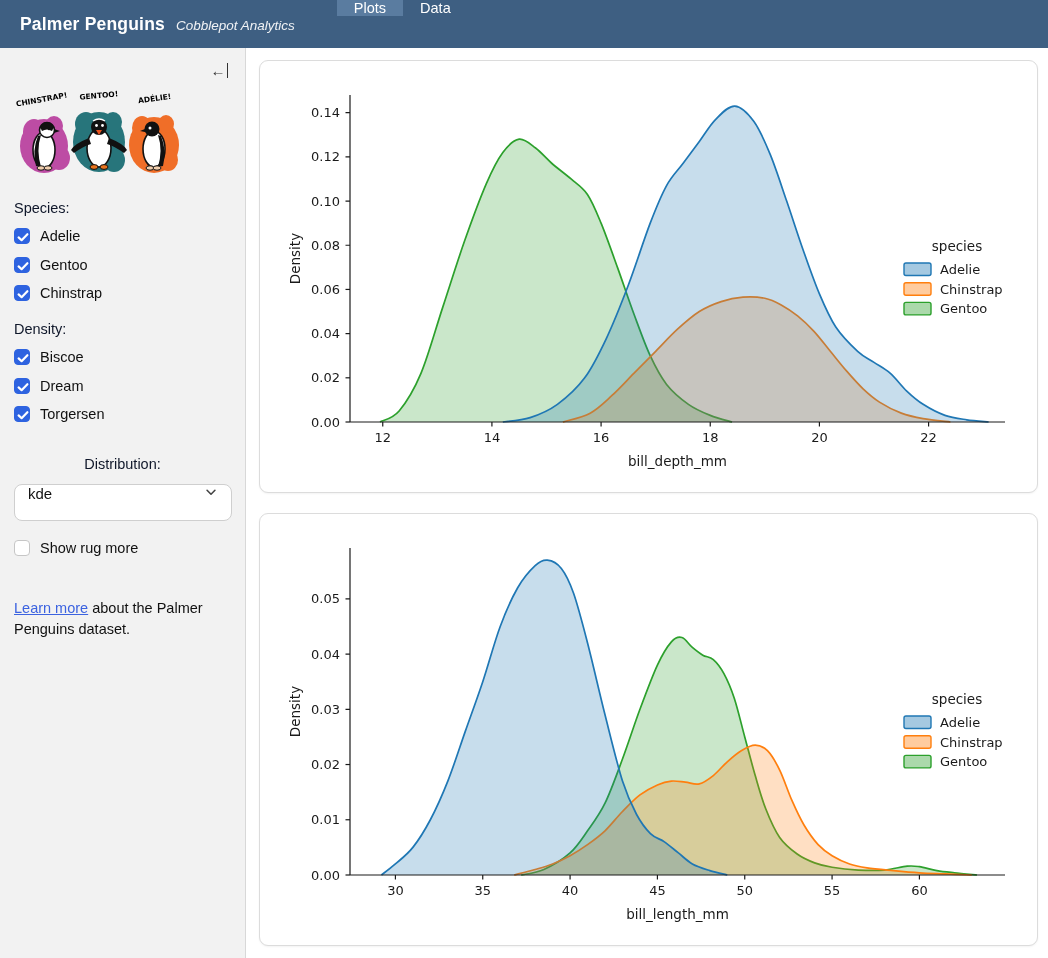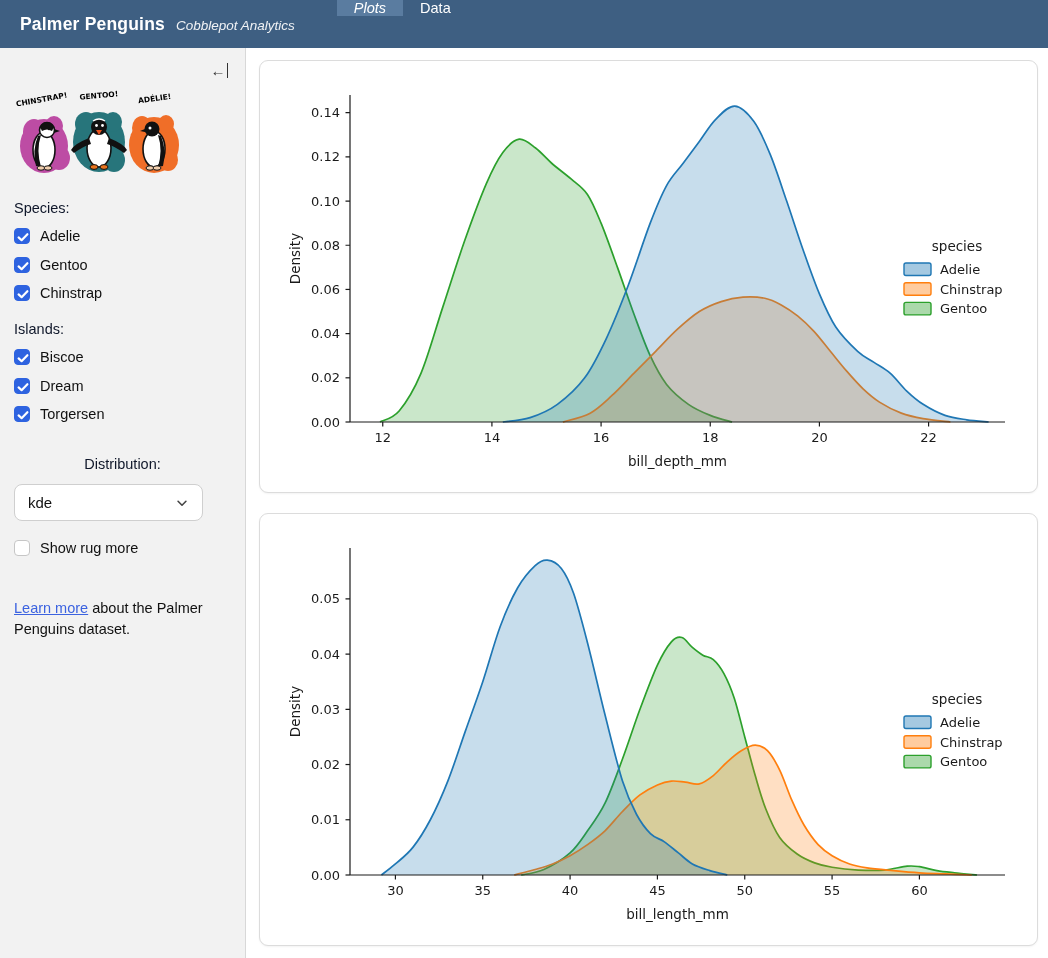--- a/index.html
+++ b/index.html
@@ -15,21 +15,21 @@
     display:flex; align-items:flex-start; color:#fff;
   }
   .brand { display:flex; align-items:baseline; margin-left:20px; align-self:center; }
   .brand-title { font-size:17.5px; font-weight:bold; letter-spacing:.2px; }
   .brand-subtitle { font-size:13.5px; margin-left:11px; color:rgba(255,255,255,.92);font-style:italic; }
   .nav-tabs { display:flex; margin-left:42px; }
   .nav-tab {
     display:flex; align-items:center; padding:0 17px;
     font-size:14.5px; color:#fff; cursor:pointer;
   }
-  .nav-tab.active { background:var(--nav-active,#5A7CA0);font-style:italic; }
+  .nav-tab.active { background:var(--nav-active,#5A7CA0); }
   
   .layout { display:flex; height:910px; }
   .sidebar {
     width:246px; flex:0 0 246px; background:#f2f2f2;
     border-right:1px solid #d8d8d8; padding:14px 14px 0 14px;
     position:relative; font-size:14.5px;
   }
   .collapse-toggle {
     position:absolute; top:15px; right:17px; display:flex; align-items:center;
     color:#333; cursor:pointer; user-select:none;
@@ -41,22 +41,22 @@
   .cb-row { display:flex; align-items:center; margin-bottom:12.5px; cursor:pointer; }
   .cb-box {
     width:16px; height:16px; border-radius:4px; flex:0 0 16px;
     background:#fff; border:1px solid #c6c6c6; position:relative;
   }
   .cb-box.checked { background:var(--cb-blue,#2E63E0); border-color:var(--cb-blue,#2E63E0); }
   .cb-box svg { position:absolute; left:0; top:0; }
   .cb-label { margin-left:10px; }
   .select-box {
     margin-top:6px; height:37px; background:#fff; border:1px solid #cfcfcf;
-    border-radius:8px; display:flex; align-items:center; justify-content:space-between;
-    padding:0 13px; font-size:15px; cursor:pointer; width:189px;
+    border-radius:8px; display:flex; align-items:flex-start; justify-content:space-between;
+    padding:0 13px; font-size:15px; cursor:pointer; width:218px;
   }
   .rug-row { margin-top:19px; }
   .sidebar-footer { margin-top:42px; line-height:1.45; font-size:14.5px; }
   .sidebar-footer a { color:var(--link-blue,#3C63E0); text-decoration:underline; cursor:pointer; }
   
   .main { flex:1; padding:12px 10px 12px 13px; display:flex; flex-direction:column; gap:20px; background:#fff; }
   .card {
     flex:1; border:1px solid #dcdcdc; border-radius:9px; background:#fff;
     box-shadow:0 1px 2px rgba(0,0,0,.05); padding:6px; overflow:hidden;
   }
@@ -164,21 +164,21 @@
         <div class="cb-row">
           <span class="cb-box checked">
             <svg width="16" height="16" viewBox="0 0 16 16">
               <polyline points="3.6,8.4 6.6,11.2 12.4,5.2" fill="none" stroke="#fff" stroke-width="2.2" stroke-linecap="round" stroke-linejoin="round"></polyline>
             </svg>
           </span>
           <span class="cb-label">Chinstrap</span>
         </div>
       </div>
 
-    <div class="control-label">Islands:</div>
+    <div class="control-label">Density:</div>
     <div id="islands-list">
         <div class="cb-row">
           <span class="cb-box checked">
             <svg width="16" height="16" viewBox="0 0 16 16">
               <polyline points="3.6,8.4 6.6,11.2 12.4,5.2" fill="none" stroke="#fff" stroke-width="2.2" stroke-linecap="round" stroke-linejoin="round"></polyline>
             </svg>
           </span>
           <span class="cb-label">Biscoe</span>
         </div>
         <div class="cb-row">

